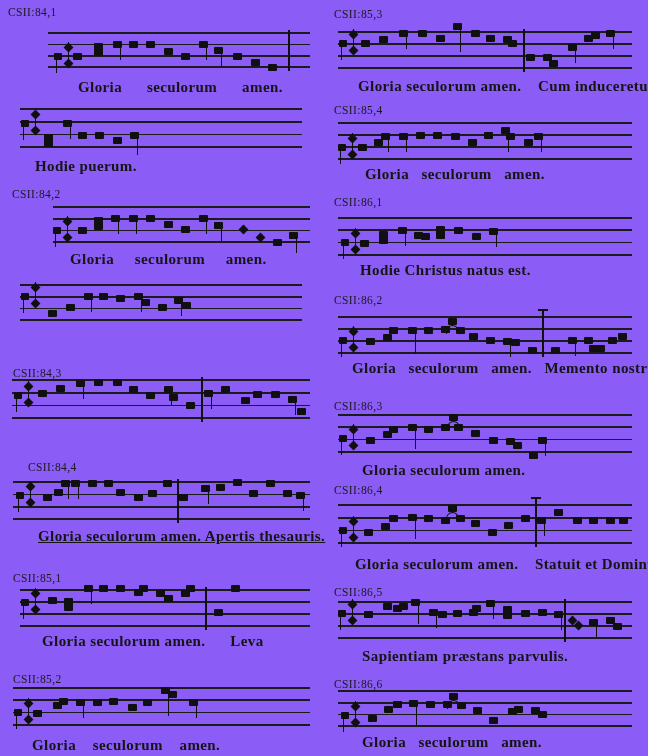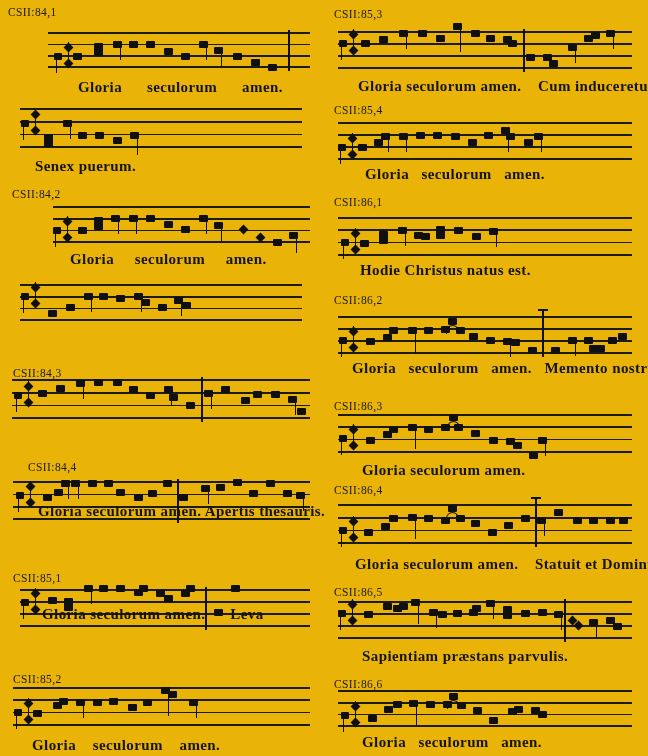--- a/index.html
+++ b/index.html
@@ -23,21 +23,21 @@
     border-radius:7px 7px 0 0;box-sizing:border-box;background:transparent;
   }
   .lyric{
     position:absolute;font-size:15px;font-weight:bold;letter-spacing:.4px;
     white-space:pre;color:#151515;
   }
 </style>
 </head>
 <body>
 
-<div id="page" style="background: #eab308;">
+<div id="page" style="background: #8b5cf6;">
     <div class="sys-label" style="left: 8px; top: 6px;">CSII:84,1</div>
     <div class="staff" style="left: 48px; top: 33px; width: 262px; height: 34.2px;">
       <div class="staff-line" style="top: -0.9px; width: 262px;"></div>
       <div class="staff-line" style="top: 10.5px; width: 262px;"></div>
       <div class="staff-line" style="top: 21.9px; width: 262px;"></div>
       <div class="staff-line" style="top: 33.3px; width: 262px;"></div>
       <div class="note-sq" style="left: 6px; top: 19.5px; width: 8px; height: 7px;"></div>
       <div class="note-dia" style="left: 16.5px; top: 10.5px;"></div>
       <div class="note-dia" style="left: 16.5px; top: 26.5px;"></div>
       <div class="stem" style="left: 19.5px; top: 9px; height: 26px;"></div>
@@ -72,21 +72,21 @@
       <div class="stem" style="left: 3px; top: 14px; height: 17px;"></div>
       <div class="note-sq" style="left: 23.5px; top: 25px; width: 9px; height: 13px;"></div>
       <div class="note-sq" style="left: 42.5px; top: 10.5px; width: 9px; height: 7px;"></div>
       <div class="stem" style="left: 50px; top: 16px; height: 14px;"></div>
       <div class="note-sq" style="left: 57.5px; top: 22.5px; width: 9px; height: 7px;"></div>
       <div class="note-sq" style="left: 74.5px; top: 22.5px; width: 9px; height: 7px;"></div>
       <div class="note-sq" style="left: 92.5px; top: 27.5px; width: 9px; height: 7px;"></div>
       <div class="note-sq" style="left: 109.5px; top: 22.5px; width: 9px; height: 7px;"></div>
       <div class="stem" style="left: 117px; top: 28px; height: 18px;"></div>
     </div>
-    <div class="lyric" style="left: 35px; top: 158px;">Senex puerum.</div>
+    <div class="lyric" style="left: 35px; top: 158px;">Hodie puerum.</div>
     <div class="sys-label" style="left: 12px; top: 188px;">CSII:84,2</div>
     <div class="staff" style="left: 53px; top: 207px; width: 257px; height: 35.1px;">
       <div class="staff-line" style="top: -0.9px; width: 257px;"></div>
       <div class="staff-line" style="top: 10.8px; width: 257px;"></div>
       <div class="staff-line" style="top: 22.5px; width: 257px;"></div>
       <div class="staff-line" style="top: 34.2px; width: 257px;"></div>
       <div class="note-sq" style="left: 0px; top: 19.5px; width: 8px; height: 7px;"></div>
       <div class="note-dia" style="left: 10.5px; top: 10.5px;"></div>
       <div class="note-dia" style="left: 10.5px; top: 26.5px;"></div>
       <div class="stem" style="left: 13.5px; top: 9px; height: 26px;"></div>
@@ -197,21 +197,21 @@
       <div class="note-sq" style="left: 187.5px; top: 2.5px; width: 9px; height: 7px;"></div>
       <div class="stem" style="left: 195px; top: 8px; height: 14px;"></div>
       <div class="note-sq" style="left: 202.5px; top: 1.5px; width: 9px; height: 7px;"></div>
       <div class="note-sq" style="left: 219.5px; top: -3.5px; width: 9px; height: 7px;"></div>
       <div class="note-sq" style="left: 235.5px; top: 7.5px; width: 9px; height: 7px;"></div>
       <div class="note-sq" style="left: 252.5px; top: -2.5px; width: 9px; height: 7px;"></div>
       <div class="note-sq" style="left: 269.5px; top: 7.5px; width: 9px; height: 7px;"></div>
       <div class="note-sq" style="left: 282.5px; top: 9.5px; width: 9px; height: 7px;"></div>
       <div class="stem" style="left: 290px; top: 15px; height: 14px;"></div>
     </div>
-    <div class="lyric" style="left: 38px; top: 503px;">Gloria seculorum amen. Apertis thesauris.</div>
+    <div class="lyric" style="left: 38px; top: 528px; text-decoration: underline;">Gloria seculorum amen. Apertis thesauris.</div>
     <div class="sys-label" style="left: 13px; top: 572px;">CSII:85,1</div>
     <div class="staff" style="left: 20px; top: 590px; width: 290px; height: 36px;">
       <div class="staff-line" style="top: -0.9px; width: 290px;"></div>
       <div class="staff-line" style="top: 11.1px; width: 290px;"></div>
       <div class="staff-line" style="top: 23.1px; width: 290px;"></div>
       <div class="staff-line" style="top: 35.1px; width: 290px;"></div>
       <div class="note-sq" style="left: 1px; top: 8.5px; width: 8px; height: 7px;"></div>
       <div class="note-dia" style="left: 11.5px; top: -0.5px;"></div>
       <div class="note-dia" style="left: 11.5px; top: 15.5px;"></div>
       <div class="stem" style="left: 14.5px; top: -2px; height: 26px;"></div>
@@ -225,21 +225,21 @@
       <div class="note-sq" style="left: 113.5px; top: -1.5px; width: 9px; height: 7px;"></div>
       <div class="note-sq" style="left: 118.5px; top: -5.5px; width: 9px; height: 7px;"></div>
       <div class="note-sq" style="left: 135.5px; top: -0.5px; width: 9px; height: 7px;"></div>
       <div class="note-sq" style="left: 143.5px; top: 4.5px; width: 9px; height: 7px;"></div>
       <div class="note-sq" style="left: 160.5px; top: -0.5px; width: 9px; height: 7px;"></div>
       <div class="note-sq" style="left: 165.5px; top: -5.5px; width: 9px; height: 7px;"></div>
       <div class="barline" style="left: 185px; top: -3px; height: 43px;"></div>
       <div class="note-sq" style="left: 193.5px; top: 18.5px; width: 9px; height: 7px;"></div>
       <div class="note-sq" style="left: 210.5px; top: -5.5px; width: 9px; height: 7px;"></div>
     </div>
-    <div class="lyric" style="left: 42px; top: 606px;">Gloria seculorum amen.      Leva</div>
+    <div class="lyric" style="left: 42px; top: 633px;">Gloria seculorum amen.      Leva</div>
     <div class="sys-label" style="left: 13px; top: 673px;">CSII:85,2</div>
     <div class="staff" style="left: 13px; top: 688px; width: 297px; height: 36.9px;">
       <div class="staff-line" style="top: -0.9px; width: 297px;"></div>
       <div class="staff-line" style="top: 11.4px; width: 297px;"></div>
       <div class="staff-line" style="top: 23.7px; width: 297px;"></div>
       <div class="staff-line" style="top: 36px; width: 297px;"></div>
       <div class="note-sq" style="left: 1px; top: 20.5px; width: 8px; height: 7px;"></div>
       <div class="note-dia" style="left: 11.5px; top: 11.5px;"></div>
       <div class="note-dia" style="left: 11.5px; top: 27.5px;"></div>
       <div class="stem" style="left: 14.5px; top: 10px; height: 26px;"></div>

